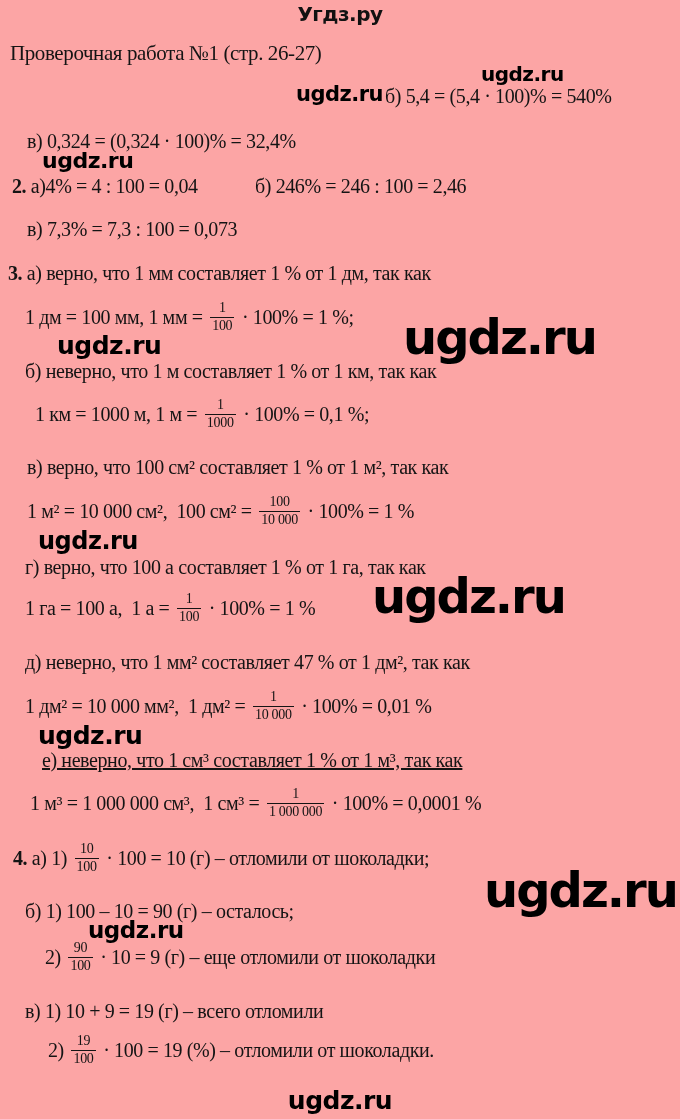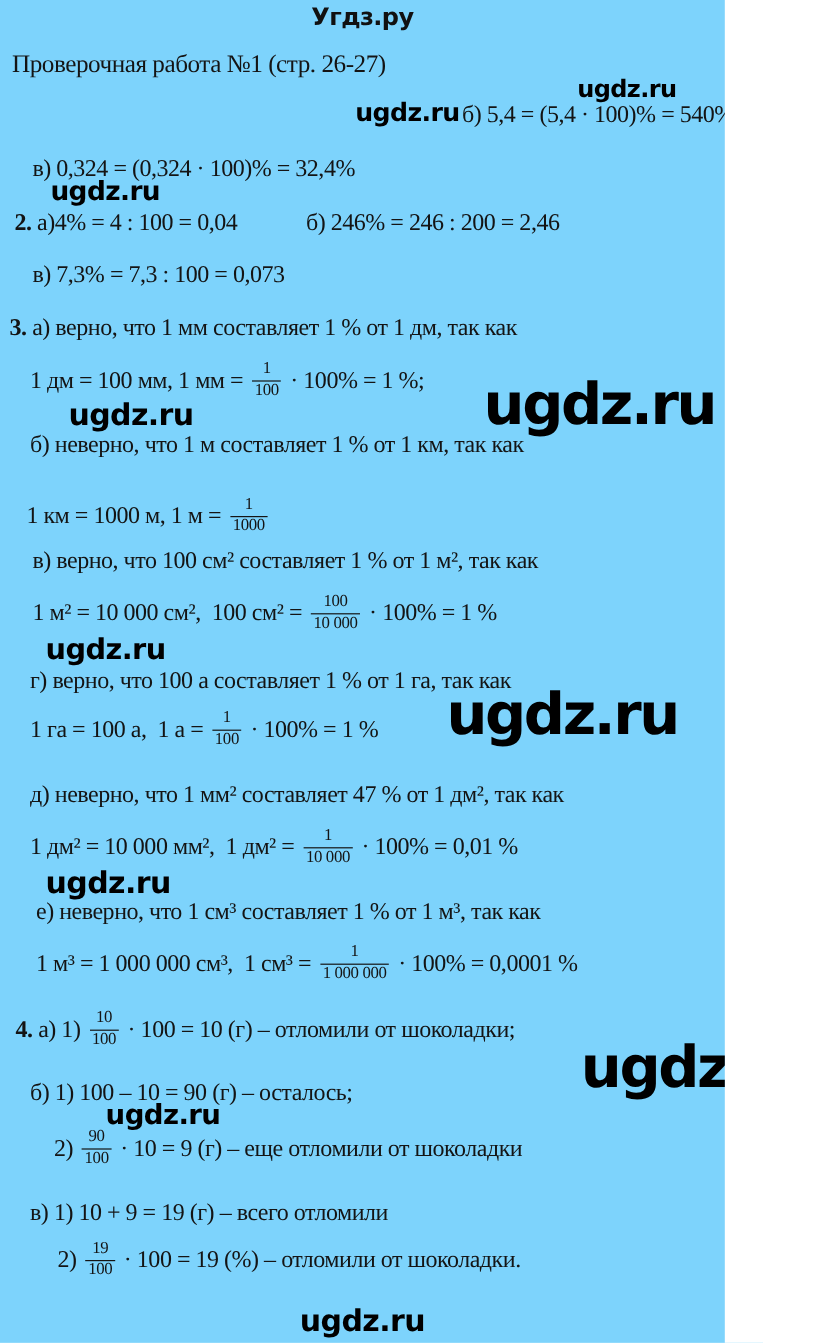--- a/index.html
+++ b/index.html
@@ -1,21 +1,21 @@
 <!DOCTYPE html>
 <html><head>
 <meta charset="utf-8">
 <style>
   html,body{margin:0;padding:0;}
   body{background:#ffffff;}
   #page{
     position:relative;
-    width:604px;
+    width:680px;
     height:1119px;
-    background:#7dd3fc;
+    background:#fca5a5;
     overflow:hidden;
     font-family:"Liberation Serif","DejaVu Serif",serif;
     color:#161616;
   }
   .title{
     position:absolute;
     left:50%; top:2px;
     transform:translateX(-50%);
     font-family:"DejaVu Sans","Liberation Sans",sans-serif;
     font-weight:bold;
@@ -85,33 +85,33 @@
   <div class="wm" style="left:38px;top:529px;font-size:24px;">ugdz.ru</div>
   <div class="wm wm-lg" style="left:372px;top:572px;font-size:48px;">ugdz.ru</div>
   <div class="wm" style="left:38px;top:723px;font-size:25px;">ugdz.ru</div>
   <div class="wm wm-lg" style="left:484px;top:866px;font-size:48px;">ugdz.ru</div>
   <div class="wm" style="left:88px;top:919px;font-size:23px;">ugdz.ru</div>
   <div class="wm" style="left:50%;top:1088px;font-size:25px;transform:translateX(-50%);">ugdz.ru</div>
 
   <div class="line" style="left:385px;top:84px;"><span>б) 5,4 = (5,4 · 100)% = 540%</span></div>
   <div class="line" style="left:27px;top:129px;"><span>в) 0,324 = (0,324 · 100)% = 32,4%</span></div>
   <div class="line" style="left:12px;top:174px;"><span class="b">2.</span><span> а)4% = 4 : 100 = 0,04</span></div>
-  <div class="line" style="left:255px;top:174px;"><span>б) 246% = 246 : 200 = 2,46</span></div>
+  <div class="line" style="left:255px;top:174px;"><span>б) 246% = 246 : 100 = 2,46</span></div>
   <div class="line" style="left:27px;top:217px;"><span>в) 7,3% = 7,3 : 100 = 0,073</span></div>
   <div class="line" style="left:8px;top:261px;"><span class="b">3.</span><span> а) верно, что 1 мм составляет 1 % от 1 дм, так как</span></div>
   <div class="line fline" style="left:25px;top:300px;"><span>1 дм = 100 мм, 1 мм = </span><span class="frac"><span class="n">1</span><span class="d">100</span></span><span> · 100% = 1 %;</span></div>
   <div class="line" style="left:25px;top:359px;"><span>б) неверно, что 1 м составляет 1 % от 1 км, так как</span></div>
-  <div class="line fline" style="left:22px;top:397px;margin-top:16px;"><span>1 км = 1000 м, 1 м = </span><span class="frac"><span class="n">1</span><span class="d">1000</span></span></div>
+  <div class="line fline" style="left:35px;top:397px;"><span>1 км = 1000 м, 1 м = </span><span class="frac"><span class="n">1</span><span class="d">1000</span></span><span> · 100% = 0,1 %;</span></div>
   <div class="line" style="left:27px;top:455px;"><span>в) верно, что 100 см² составляет 1 % от 1 м², так как</span></div>
   <div class="line fline" style="left:27px;top:494px;"><span>1 м² = 10 000 см²,  100 см² = </span><span class="frac"><span class="n">100</span><span class="d">10 000</span></span><span> · 100% = 1 %</span></div>
   <div class="line" style="left:25px;top:555px;"><span>г) верно, что 100 а составляет 1 % от 1 га, так как</span></div>
   <div class="line fline" style="left:25px;top:591px;"><span>1 га = 100 а,  1 а = </span><span class="frac"><span class="n">1</span><span class="d">100</span></span><span> · 100% = 1 %</span></div>
   <div class="line" style="left:25px;top:650px;"><span>д) неверно, что 1 мм² составляет 47 % от 1 дм², так как</span></div>
   <div class="line fline" style="left:25px;top:689px;"><span>1 дм² = 10 000 мм²,  1 дм² = </span><span class="frac"><span class="n">1</span><span class="d">10 000</span></span><span> · 100% = 0,01 %</span></div>
-  <div class="line" style="left:30px;top:748px;"><span>е) неверно, что 1 см³ составляет 1 % от 1 м³, так как</span></div>
+  <div class="line" style="left:42px;top:748px;text-decoration:underline;"><span>е) неверно, что 1 см³ составляет 1 % от 1 м³, так как</span></div>
   <div class="line fline" style="left:30px;top:786px;"><span>1 м³ = 1 000 000 см³,  1 см³ = </span><span class="frac"><span class="n">1</span><span class="d">1 000 000</span></span><span> · 100% = 0,0001 %</span></div>
   <div class="line fline" style="left:13px;top:841px;"><span class="b">4.</span><span> а) 1) </span><span class="frac"><span class="n">10</span><span class="d">100</span></span><span> · 100 = 10 (г) – отломили от шоколадки;</span></div>
   <div class="line" style="left:25px;top:899px;"><span>б) 1) 100 – 10 = 90 (г) – осталось;</span></div>
   <div class="line fline" style="left:45px;top:940px;"><span>2) </span><span class="frac"><span class="n">90</span><span class="d">100</span></span><span> · 10 = 9 (г) – еще отломили от шоколадки</span></div>
   <div class="line" style="left:25px;top:999px;"><span>в) 1) 10 + 9 = 19 (г) – всего отломили</span></div>
   <div class="line fline" style="left:48px;top:1033px;"><span>2) </span><span class="frac"><span class="n">19</span><span class="d">100</span></span><span> · 100 = 19 (%) – отломили от шоколадки.</span></div>
 
 </div>
 
 </body></html>

